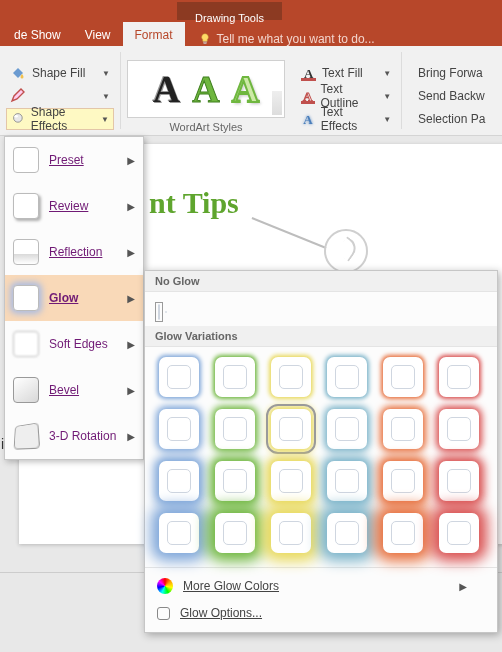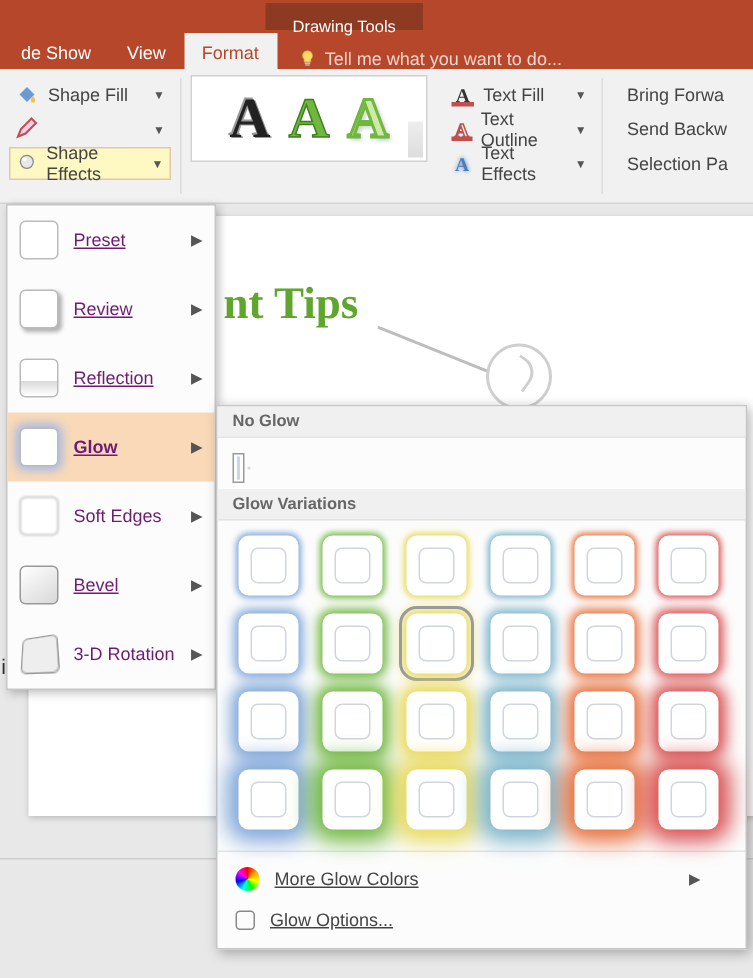--- a/index.html
+++ b/index.html
@@ -14,21 +14,21 @@
   .tab-row { height: 26px; background: #b7472a; display: flex; align-items: flex-end; padding-left: 2px;}
   .tab-row .tab { color: #fff; font-size: 12px; padding: 5px 12px 4px 12px; height: 24px; display: flex; align-items: center; cursor: pointer;}
   .tab-row .tab.active { background: #f1f1f1; color: #b7472a; }
   .tab-row .tellme { display: flex; align-items: center; gap: 6px; color: #f3d5cd; font-size: 12px; padding-left: 14px;}
   .bulb { width: 12px; height: 12px; }
   .bulb svg { display:block;}
 
   
   .ribbon { height: 90px; background: #f1f1f1; border-bottom: 1px solid #d4d4d4; display: flex; position: relative; }
   .rsep { width: 1px; background: #dcdcdc; align-self: stretch; margin: 6px 0;}
-  .group { display: flex; flex-direction: column; padding: 4px 6px 0 6px; }
+  .group { display: flex; flex-direction: column; padding: 4px 6px 0 6px; margin-top: 10px; }
   .group-body { flex: 1; display: flex; }
   .group-caption { text-align: center; font-size: 11px; color: #666; padding: 2px 0 2px 0;}
 
   
   .shape-quick { width: 115px; display:flex; flex-direction:column; gap:1px; padding-top:2px;}
   .qbtn { display:flex; align-items:center; gap:6px; padding:2px 4px; height:22px; cursor:pointer;}
   .qbtn.active { background:#fef9c3; border:1px solid #e3c6a8;}
   .qbtn .ico { width:16px; height:16px; position:relative;}
   .qbtn .drop { margin-left:auto; font-size:8px; color:#555;}
 
@@ -164,20 +164,21 @@
   </div>
   <div class="rsep"></div>
   <div class="group wordart">
     <div class="group-body" style="flex-direction:column;">
       <div class="letters">
         <span class="letter l1">A</span>
         <span class="letter l2">A</span>
         <span class="letter l3">A</span>
       </div>
     </div>
+    <div class="group-caption">WordArt Styles</div>
   </div>
   <div class="group" style="width:110px;">
     <div class="group-body">
       <div class="textcol">
         <div class="tbtn">
           <span class="tA" style="color:#333;border-bottom:3px solid #c0504d;">A</span>
           <span>Text Fill</span>
           <span class="drop">▼</span>
         </div>
         <div class="tbtn">

